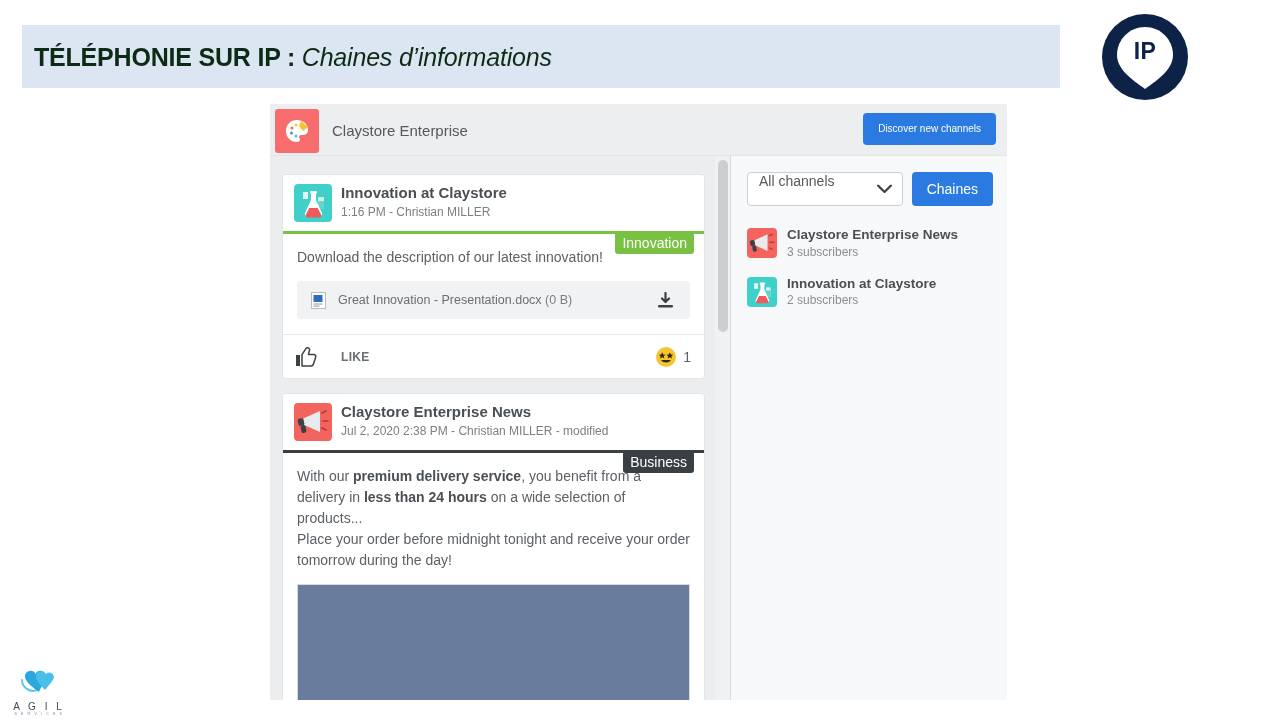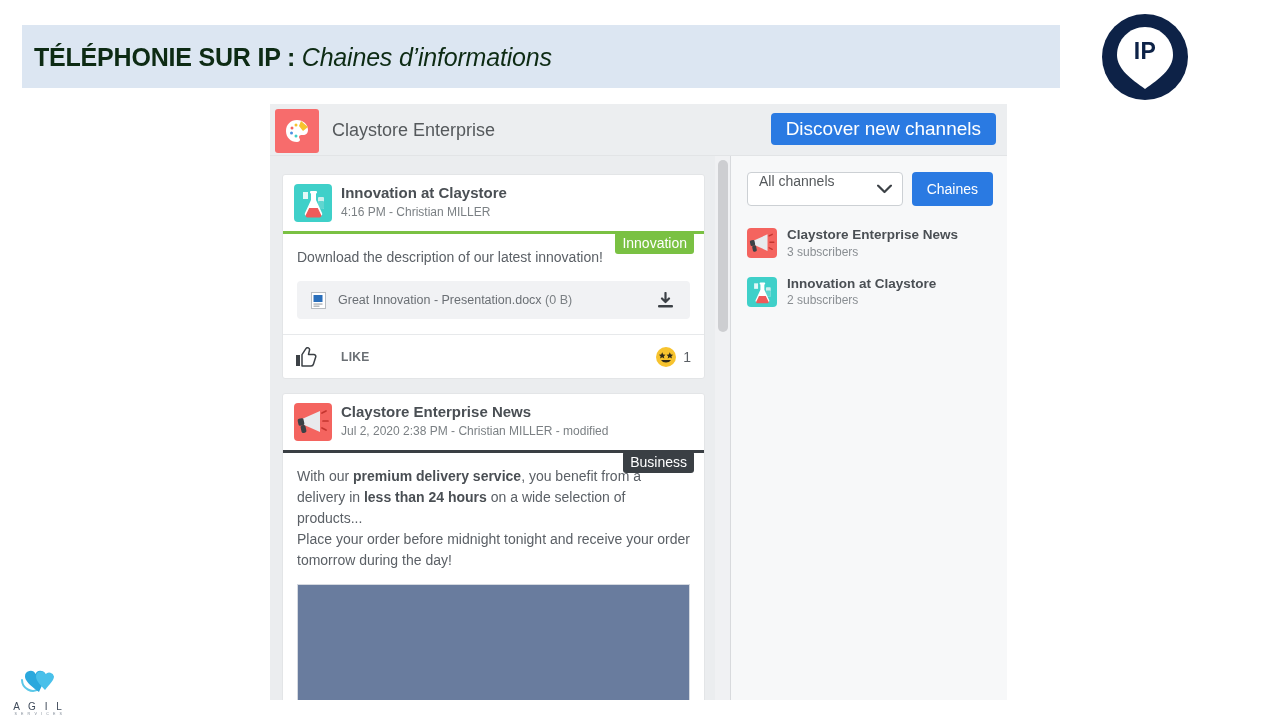--- a/index.html
+++ b/index.html
@@ -83,32 +83,32 @@
   }
   .palette {
     position: absolute;
     left: 50%; top: 50%;
     transform: translate(-50%, -50%);
   }
   .app-name {
     position: absolute;
     left: 62px; top: 50%;
     transform: translateY(-50%);
-    font-size: 18px;
+    font-size: 15px;
     color: #55595c;
   }
   .btn-discover {
     position: absolute;
     right: 11px; top: 9px;
     height: 32px;
     padding: 0 15px;
     line-height: 32px;
     background: #2a7ae2;
     color: #ffffff;
-    font-size: 19px;
+    font-size: 10px;
     border: none;
     border-radius: 4px;
     cursor: pointer;
     font-family: "Liberation Sans", sans-serif;
   }
 
   
   .app-body {
     position: relative;
     height: 544px;
@@ -401,21 +401,21 @@
                 <rect x="9" y="8" width="5" height="7" fill="#ffffff" opacity="0.85"></rect>
                 <rect x="24" y="13" width="6" height="12" rx="1" fill="#cfefed"></rect>
                 <rect x="24" y="17" width="6" height="8" rx="1" fill="#5fd6d0"></rect>
                 <path d="M17 9 h5 v7 l6 13 a2 2 0 0 1 -1.8 3 h-13.4 a2 2 0 0 1 -1.8 -3 l6 -13 Z" fill="#ffffff"></path>
                 <path d="M15.2 24 h8.6 l3.4 7 a1.6 1.6 0 0 1 -1.4 2.4 h-12.6 a1.6 1.6 0 0 1 -1.4 -2.4 Z" fill="#ef5a5a"></path>
                 <rect x="16" y="7" width="7" height="2.4" rx="1" fill="#ffffff"></rect>
               </svg>
             </div>
             <div class="ch-meta">
               <div class="ch-title">Innovation at Claystore</div>
-              <div class="ch-sub">4:16 PM - Christian MILLER</div>
+              <div class="ch-sub">1:16 PM - Christian MILLER</div>
             </div>
             <span class="badge" style="background:#7ac143">Innovation</span>
           </div>
           <div class="card-accent" style="background:#7ac143"></div>
           <div class="card-body">
             <p>Download the description of our latest innovation!</p>
             <div class="attach">
               <svg width="15" height="17" viewBox="0 0 15 17">
                 <rect x="0.5" y="0.5" width="14" height="16" fill="#ffffff" stroke="#b9bdc1"></rect>
                 <rect x="2.5" y="3" width="9" height="7" fill="#2a6fbb"></rect>

